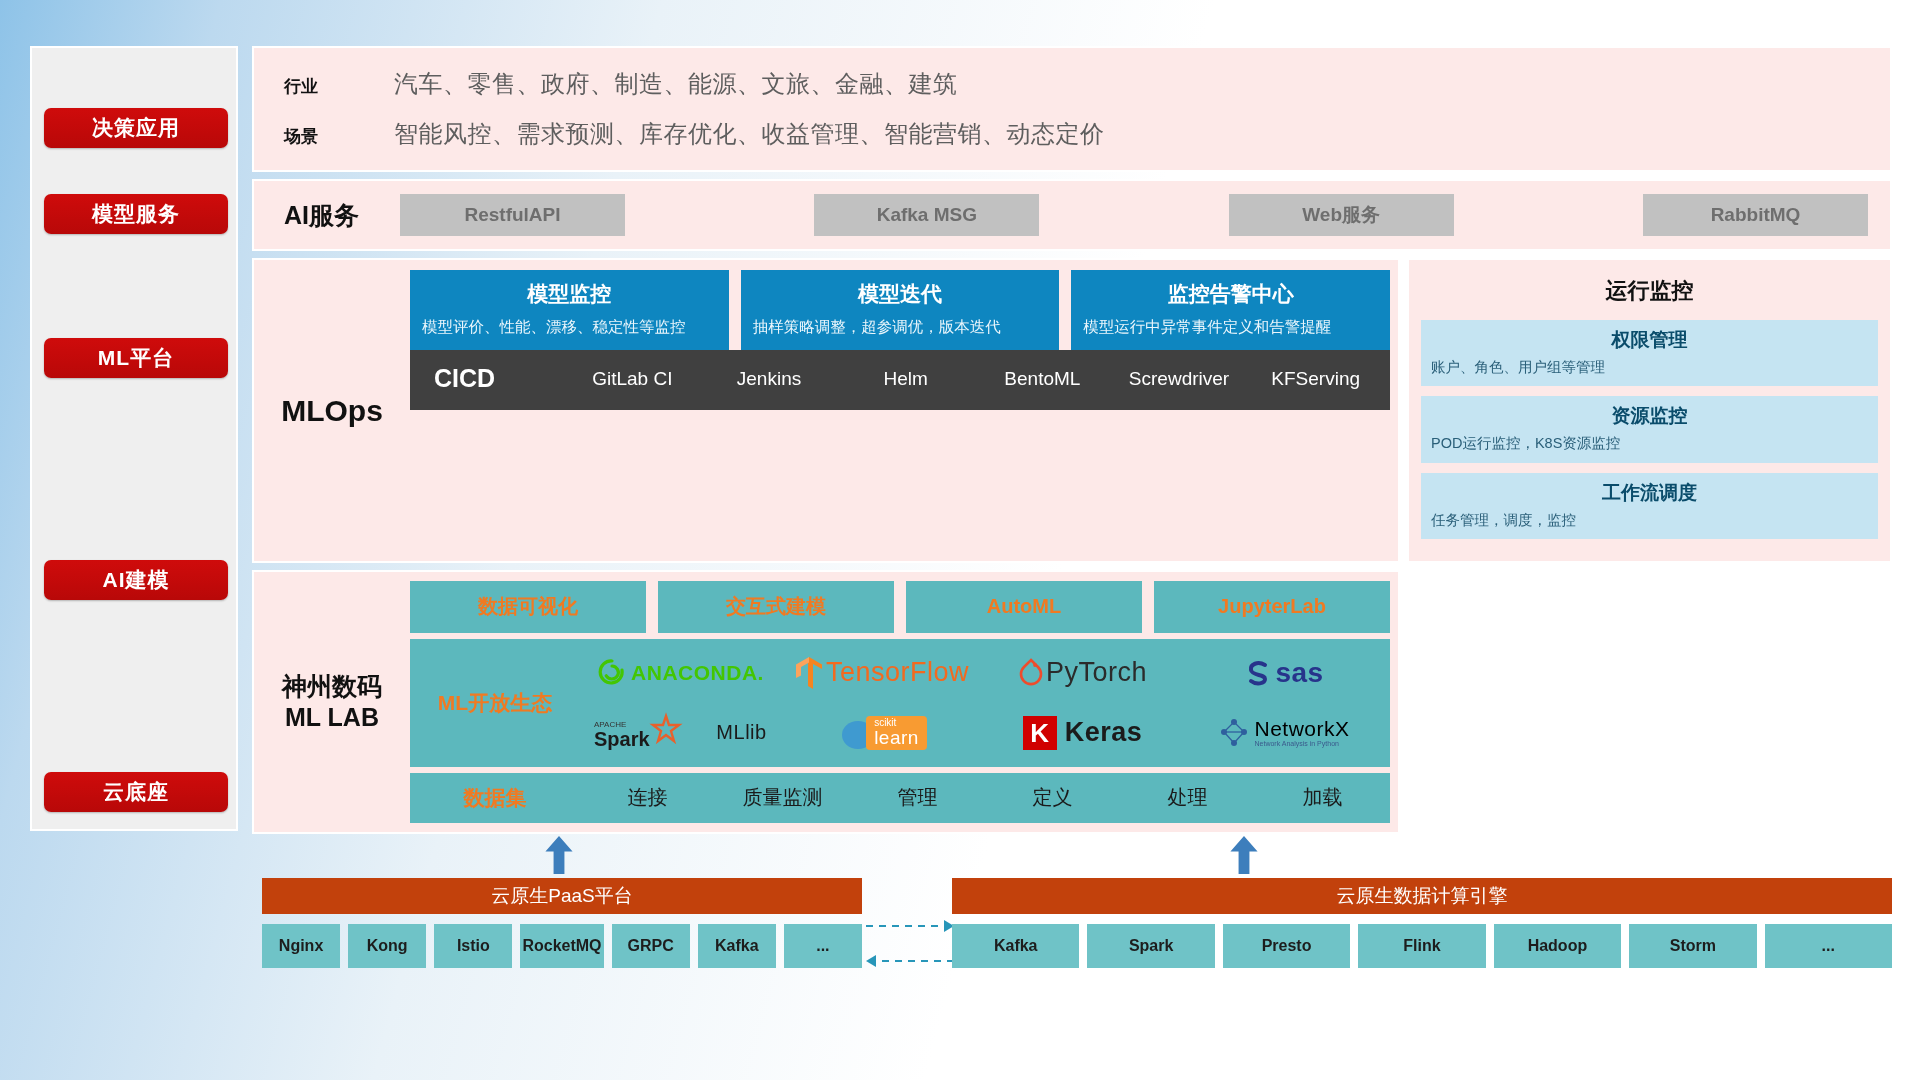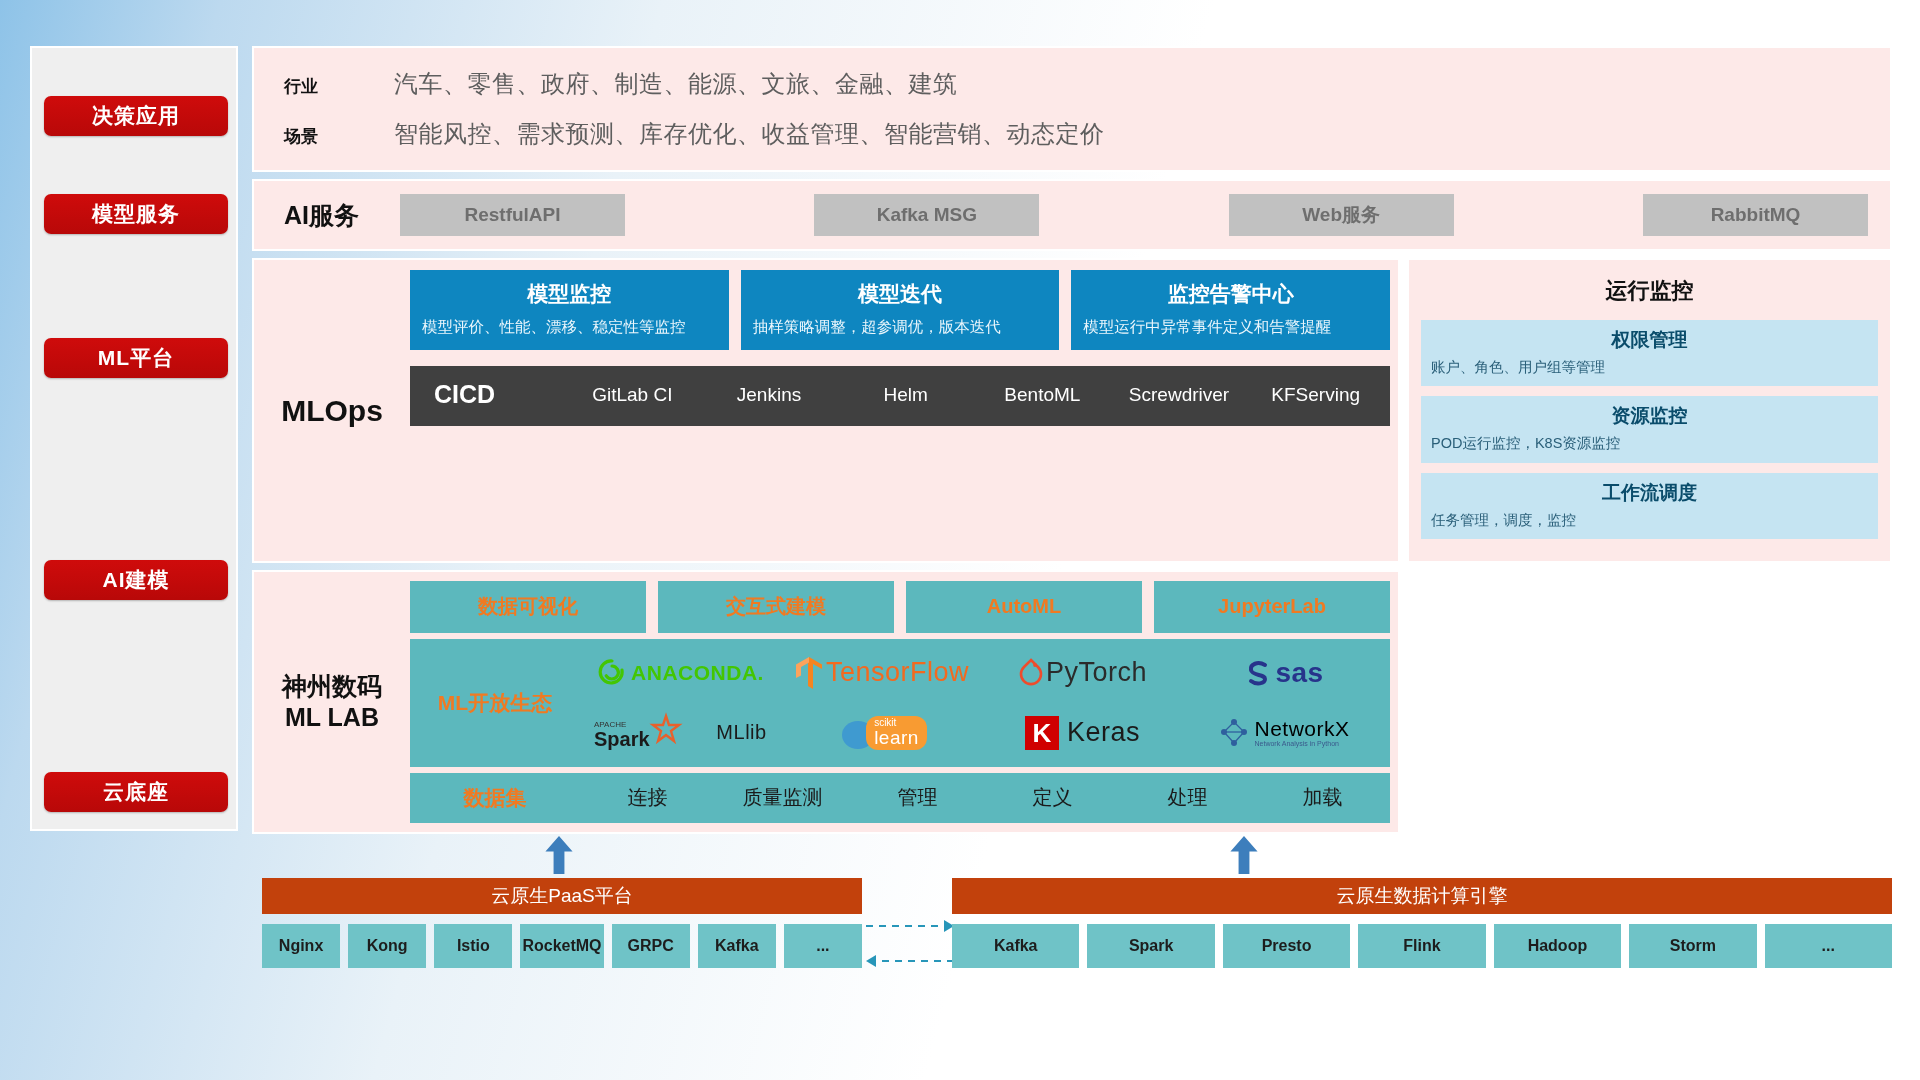--- a/index.html
+++ b/index.html
@@ -21,21 +21,21 @@
   }
   .rail-btn {
     position: absolute; left: 12px; width: 184px; height: 40px;
     background: linear-gradient(180deg,#cf0b0b 0%,#b80808 100%);
     border-radius: 7px;
     color: #fff; font-weight: bold; font-size: 21px;
     display: flex; align-items: center; justify-content: center;
     letter-spacing: 1px;
     box-shadow: 0 1px 2px rgba(0,0,0,.25);
   }
-  .rb0 { top: 48px; }
+  .rb0 { top: 60px; }
   .rb1 { top: 146px; }
   .rb2 { top: 290px; }
   .rb3 { top: 512px; }
   .rb4 { top: 724px; }
 
   
   .main { position: absolute; left: 252px; top: 46px; width: 1640px; }
 
   .band {
     background: #fde9e8;
@@ -60,21 +60,21 @@
     display: flex; align-items: center; justify-content: center;
   }
 
   
   .band-ml { margin-top: 7px; display: flex; gap: 7px; }
   .ml-left { flex: 0 0 1148px; background: #fde9e8; border: 2px solid #fff; padding: 10px 8px 8px 0; display: flex; }
   .ml-key {
     flex: 0 0 156px; display: flex; align-items: center; justify-content: center;
     font-weight: bold; font-size: 30px; color: #111;
   }
-  .ml-body { flex: 1; display: flex; flex-direction: column; gap: 16px; }
+  .ml-body { flex: 1; display: flex; flex-direction: column; gap: 0; }
   .ml-cards { display: flex; gap: 12px; }
   .ml-card { flex: 1; background: #0e86c0; padding: 10px 12px 12px; color: #fff; }
   .ml-card-title { text-align: center; font-weight: bold; font-size: 21px; margin-bottom: 8px; }
   .ml-card-desc { font-size: 15.5px; line-height: 1.42; color: #eaf6fc; }
   .cicd-bar { background: #404040; height: 60px; display: flex; align-items: flex-start; padding: 14px 6px 0 24px; overflow: hidden; }
   .cicd-title { color: #fff; font-weight: bold; font-size: 25px; flex: 0 0 130px; }
   .cicd-items { display: flex; flex: 1; }
   .cicd-item {
     flex: 1; color: #fff; font-size: 19px; text-align: center;
     line-height: 1.35; word-break: break-all; padding: 2px 2px 0;
@@ -281,31 +281,31 @@
                     <text x="0" y="36" font-family="Liberation Sans, sans-serif" font-size="20" font-weight="bold" fill="#1b1b1b">Spark</text>
                     <polygon points="72,6 75,15 85,15 77,21 80,31 72,25 64,31 67,21 59,15 69,15" fill="none" stroke="#e8612c" stroke-width="2.4"></polygon>
                   </svg>
                   <span class="logo-text" style="color:#1b1b1b;font-size:20px;margin-left:4px;font-weight:normal">MLlib</span>
                 </div>
 
                 <div class="eco-cell">
                   <svg width="44" height="40" viewBox="0 0 44 40">
                     <ellipse cx="22" cy="22" rx="16" ry="14" fill="#3f9ad0"></ellipse>
                   </svg>
-                  <span style="display:inline-block;background:#f89b32;border-radius:12px;padding:2px 8px 3px;margin-left:-14px">
+                  <span style="display:inline-block;background:#f89b32;border-radius:4px;padding:2px 8px 3px;margin-left:-14px">
                     <span style="display:block;font-size:10px;color:#fff;line-height:1">scikit</span>
                     <span class="logo-text" style="display:block;font-size:19px;color:#fff;line-height:1;font-weight:normal">learn</span>
                   </span>
                 </div>
 
                 <div class="eco-cell">
                   <span style="display:inline-flex;align-items:center;justify-content:center;width:34px;height:34px;background:#d00000">
                     <span style="color:#fff;font-size:26px;font-weight:bold;line-height:1">K</span>
                   </span>
-                  <span class="logo-text" style="color:#1b1b1b;font-size:27px;margin-left:8px;font-weight:normal">Keras</span>
+                  <span class="logo-text" style="color:#1b1b1b;font-size:27px;margin-left:8px;font-weight:bold">Keras</span>
                 </div>
 
                 <div class="eco-cell">
                   <svg width="34" height="34" viewBox="0 0 34 34">
                     <g stroke="#2f5f9e" stroke-width="1.3">
                       <line x1="17" y1="6" x2="7" y2="16"></line>
                         <line x1="17" y1="6" x2="27" y2="16"></line>
                       <line x1="7" y1="16" x2="17" y2="27"></line>
                         <line x1="27" y1="16" x2="17" y2="27"></line>
                       <line x1="7" y1="16" x2="27" y2="16"></line>

